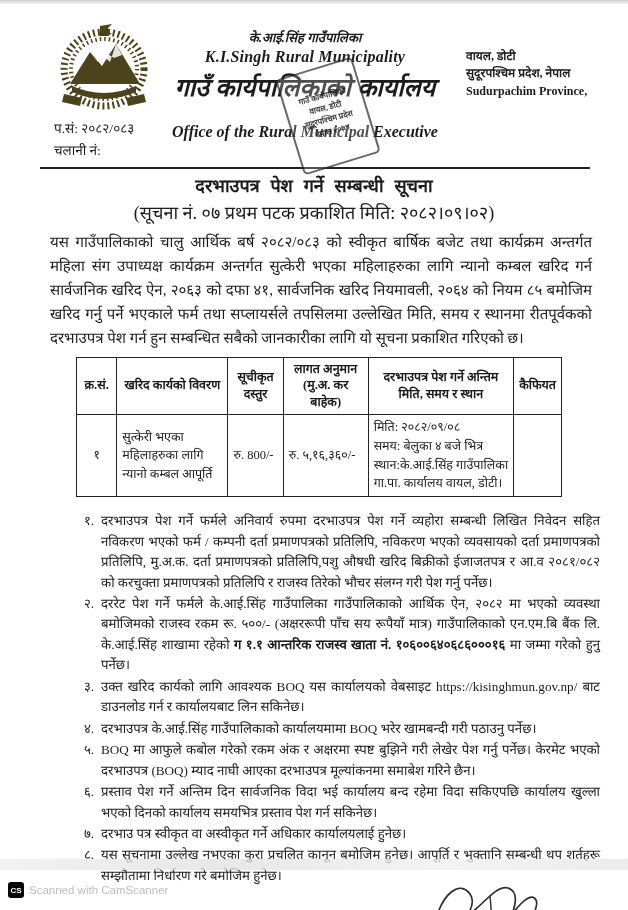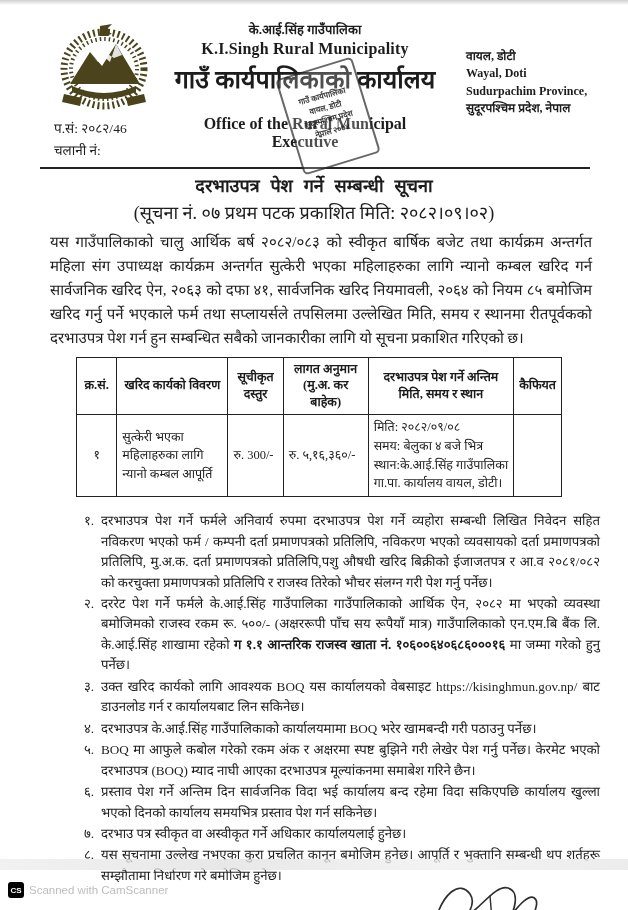--- a/index.html
+++ b/index.html
@@ -5,21 +5,21 @@
   * { margin:0; padding:0; box-sizing:border-box; }
   html,body { background:#ffffff; }
   body { font-family:"Liberation Serif","DejaVu Serif",serif; color:#1c1c1c; }
   .page { position:relative; width:628px; height:910px; background:#fff; overflow:hidden; }
   .page::before { content:""; position:absolute; top:0; left:0; right:0; height:5px;
     background:linear-gradient(#cfcfcf, rgba(255,255,255,0)); pointer-events:none; }
 
   
   .header { position:relative; height:112px; }
   .emblem { position:absolute; left:52px; top:22px; width:104px; height:100px; }
-  .head-center { position:absolute; left:170px; top:20px; width:270px; text-align:center; }
+  .head-center { position:absolute; left:170px; top:28px; width:270px; text-align:center;font-style:italic; }
   .org-np { font-size:13px; font-weight:bold; }
   .org-en { font-size:16px; font-weight:bold; letter-spacing:.2px; margin-top:2px; }
   .office-np { font-size:25px; font-weight:bold; margin-top:3px; }
   .office-en { font-size:16px; font-weight:bold; margin-top:20px; }
   .head-addr { position:absolute; left:466px; top:48px; width:155px; font-size:12px;
     font-weight:600; line-height:1.45; }
 
   .stamp { position:absolute; left:288px; top:66px; width:80px; height:100px;
     border:2px solid rgba(35,35,35,.78); border-radius:5px; transform:rotate(-17deg);
     padding-top:22px; text-align:center; opacity:.88; background:rgba(255,255,255,.25); }
@@ -96,35 +96,34 @@
 
     <div class="head-center">
       <div class="org-np">के.आई.सिंह गाउँपालिका</div>
       <div class="org-en">K.I.Singh Rural Municipality</div>
       <div class="office-np">गाउँ कार्यपालिकाको कार्यालय</div>
       <div class="office-en">Office of the Rural Municipal Executive</div>
     </div>
 
     <div class="head-addr">
       <div>वायल, डोटी</div>
-      <div>Wayal, Doti</div>
+      <div>सुदूरपश्चिम प्रदेश, नेपाल</div>
       <div>Sudurpachim Province,</div>
-      <div>सुदूरपश्चिम प्रदेश, नेपाल</div>
     </div>
 
     <div class="stamp">
       <div>गाउँ कार्यपालिका</div>
       <div>वायल, डोटी</div>
       <div>सुदूरपश्चिम प्रदेश</div>
       <div>नेपाल २०७४</div>
     </div>
   </div>
 
   <div class="ref-block">
-    <div>प.सं: २०८२/46</div>
+    <div>प.सं: २०८२/०८३</div>
     <div>चलानी नं:</div>
   </div>
 
   <div class="rule"></div>
 
   <div class="title">दरभाउपत्र पेश गर्ने सम्बन्धी सूचना</div>
   <div class="subtitle">(सूचना नं. ०७ प्रथम पटक प्रकाशित मिति: २०८२।०९।०२)</div>
 
   <p class="body-para">यस गाउँपालिकाको चालु आर्थिक बर्ष २०८२/०८३ को स्वीकृत बार्षिक बजेट तथा कार्यक्रम अन्तर्गत महिला संग उपाध्यक्ष कार्यक्रम अन्तर्गत सुत्केरी भएका महिलाहरुका लागि न्यानो कम्बल खरिद गर्न सार्वजनिक खरिद ऐन, २०६३ को दफा ४१, सार्वजनिक खरिद नियमावली, २०६४ को नियम ८५ बमोजिम खरिद गर्नु पर्ने भएकाले फर्म तथा सप्लायर्सले तपसिलमा उल्लेखित मिति, समय र स्थानमा रीतपूर्वकको दरभाउपत्र पेश गर्न हुन सम्बन्धित सबैको जानकारीका लागि यो सूचना प्रकाशित गरिएको छ।</p>
 
@@ -136,21 +135,21 @@
         <th class="col-fee">सूचीकृत दस्तुर</th>
         <th class="col-est">लागत अनुमान (मु.अ. कर बाहेक)</th>
         <th class="col-deadline">दरभाउपत्र पेश गर्ने अन्तिम मिति, समय र स्थान</th>
         <th class="col-remarks">कैफियत</th>
       </tr>
     </thead>
     <tbody>
       <tr>
         <td class="col-sn td-center">१</td>
         <td class="col-desc">सुत्केरी भएका महिलाहरुका लागि न्यानो कम्बल आपूर्ति</td>
-        <td class="col-fee">रु. 300/-</td>
+        <td class="col-fee">रु. 800/-</td>
         <td class="col-est">रु. ५,१६,३६०/-</td>
         <td class="col-deadline deadline-cell">
           <div>मिति: २०८२/०९/०८</div>
           <div>समय: बेलुका ४ बजे भित्र</div>
           <div>स्थान:के.आई.सिंह गाउँपालिका</div>
           <div>गा.पा. कार्यालय वायल, डोटी।</div>
         </td>
         <td class="col-remarks"></td>
       </tr>
     </tbody>

